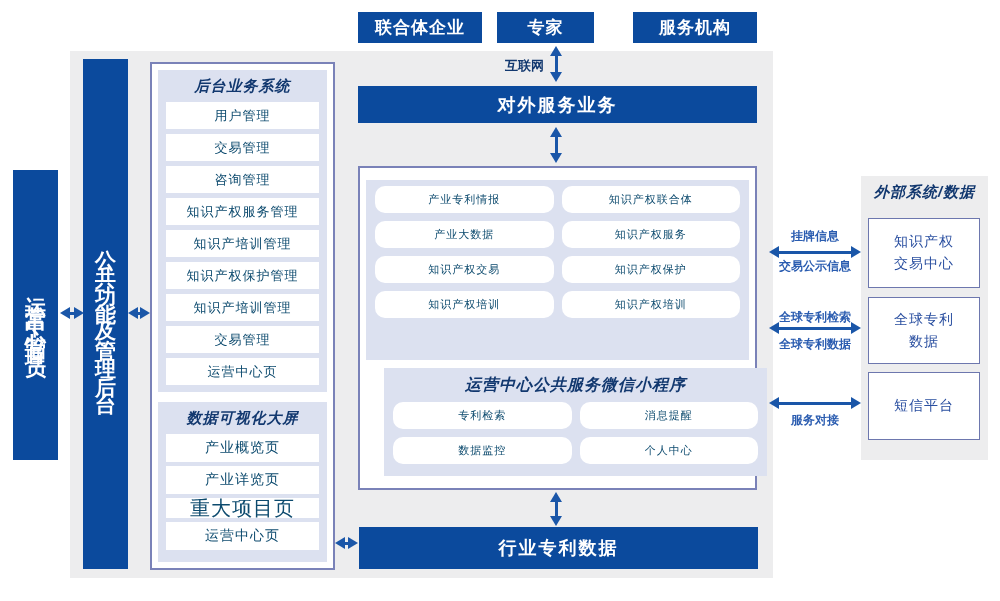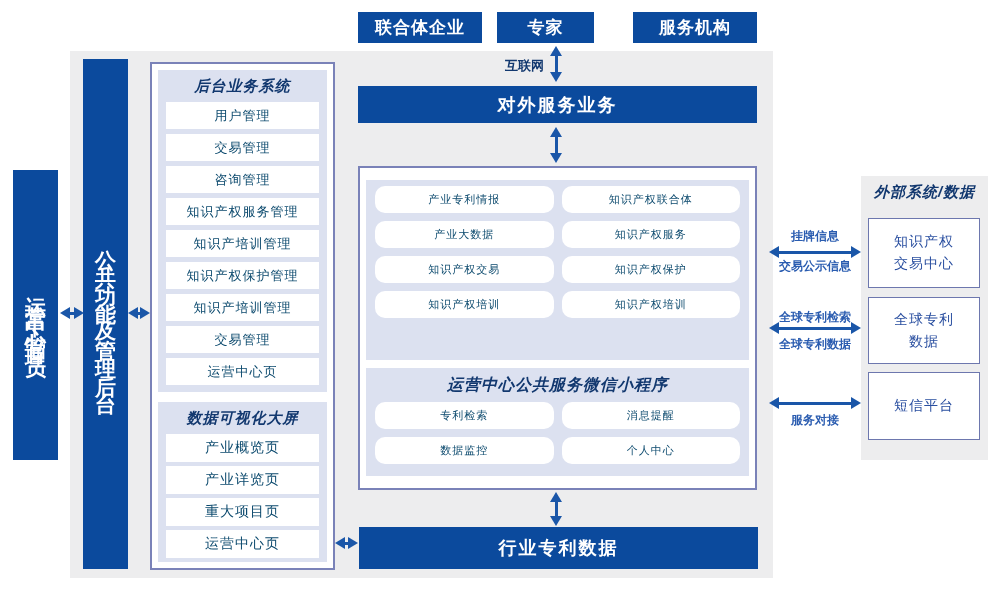--- a/index.html
+++ b/index.html
@@ -92,40 +92,40 @@
         <div class="cell">知识产培训管理</div>
         <div class="cell">交易管理</div>
         <div class="cell">运营中心页</div>
       </div>
     </div>
     <div class="lavender" style="left:6px; top:338px; width:169px; height:160px;">
       <div class="sec-title t15">数据可视化大屏</div>
       <div class="stack" style="gap:4px;">
         <div class="cell" style="height:28px; font-size:14px;text-align:center;">产业概览页</div>
         <div class="cell" style="height:28px; font-size:14px;">产业详览页</div>
-        <div class="cell" style="height:28px; font-size:14px;">重大项目页</div>
+        <div class="cell" style="height:20px; font-size:20px;">重大项目页</div>
         <div class="cell" style="height:28px; font-size:14px;">运营中心页</div>
       </div>
     </div>
   </div>
 
   <div class="container" style="left:358px; top:166px; width:399px; height:324px;">
     <div class="lavender" style="left:6px; top:12px; width:383px; height:180px;">
       <div class="grid2">
         <div class="cell">产业专利情报</div>
         <div class="cell">知识产权联合体</div>
         <div class="cell">产业大数据</div>
         <div class="cell">知识产权服务</div>
         <div class="cell">知识产权交易</div>
         <div class="cell">知识产权保护</div>
         <div class="cell">知识产权培训</div>
         <div class="cell">知识产权培训</div>
       </div>
     </div>
-    <div class="lavender" style="left:6px; top:200px; width:383px; height:108px;">
+    <div class="lavender" style="left:24px; top:200px; width:383px; height:108px;">
       <div class="sec-title t16">运营中心公共服务微信小程序</div>
       <div class="grid2">
         <div class="cell">专利检索</div>
         <div class="cell">消息提醒</div>
         <div class="cell">数据监控</div>
         <div class="cell">个人中心</div>
       </div>
     </div>
   </div>
 

